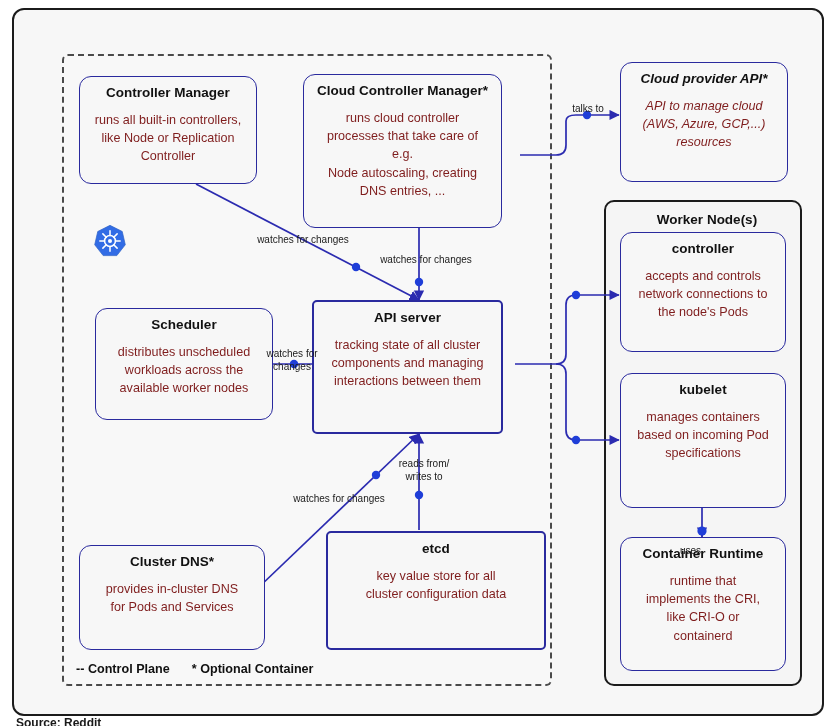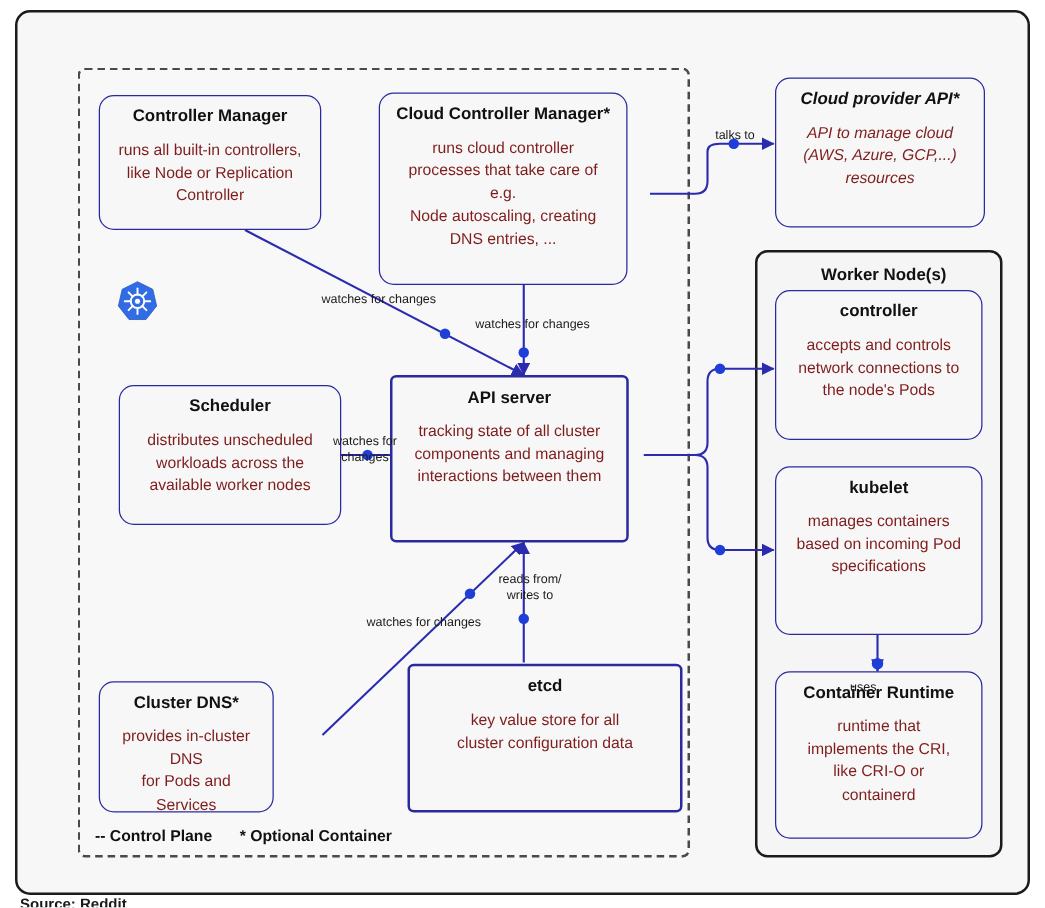--- a/index.html
+++ b/index.html
@@ -217,21 +217,21 @@
 available worker nodes</div>
   </div>
 
   <div class="node sharp" style="left:312px; top:300px; width:191px; height:134px;">
     <div class="title">API server</div>
     <div class="body">tracking state of all cluster
 components and managing
 interactions between them</div>
   </div>
 
-  <div class="node" style="left:79px; top:545px; width:140px; height:105px;">
+  <div class="node" style="left:79px; top:545px; width:186px; height:105px;">
     <div class="title">Cluster DNS*</div>
     <div class="body">provides in-cluster DNS
 for Pods and Services</div>
   </div>
 
   <div class="node sharp" style="left:326px; top:531px; width:220px; height:119px;">
     <div class="title">etcd</div>
     <div class="body">key value store for all
 cluster configuration data</div>
   </div>

